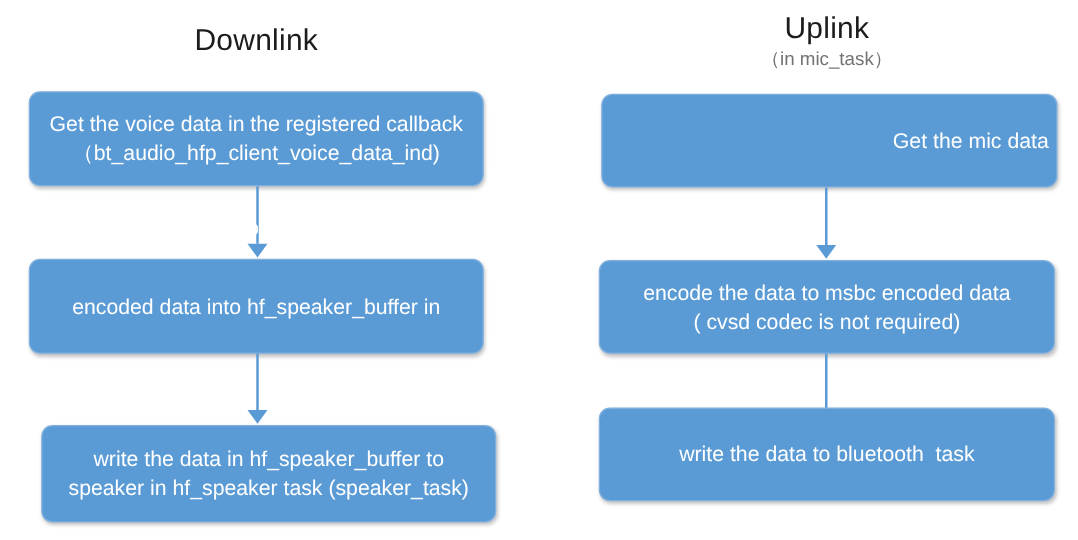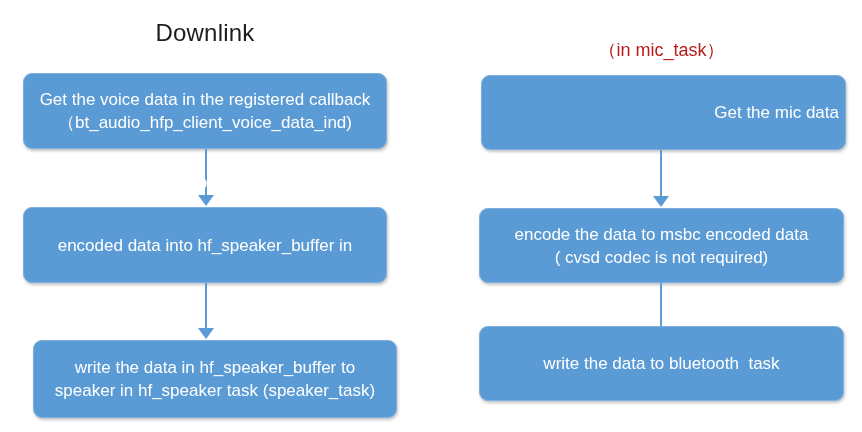--- a/index.html
+++ b/index.html
@@ -18,22 +18,22 @@
   .flow-title {
     position: absolute;
     text-align: center;
     font-size: 24px;
     color: #1c1c1c;
     letter-spacing: 0.2px;
   }
   .flow-subtitle {
     position: absolute;
     text-align: center;
-    font-size: 18px;
-    color: #b91c1c;
+    font-size: 15px;
+    color: #737373;
   }
   .flow-box {
     position: absolute;
     box-sizing: border-box;
     background: #5b9bd5;
     border: 1px solid #7fafdf;
     border-radius: 9px;
     box-shadow: 1px 2px 3px rgba(125,125,125,0.45);
     color: #ffffff;
     display: flex;
@@ -101,20 +101,21 @@
     <span class="line">hf_demo task(bt_audio_hf_demo_main)</span>
   </div>
 
   <div class="flow-arrow dl-arrow2"></div>
 
   <div class="flow-box dl-box3">
     <span class="line">write the data in hf_speaker_buffer to</span>
     <span class="line">speaker in hf_speaker task (speaker_task)</span>
   </div>
 
+  <div class="flow-title ul-title">Uplink</div>
 
   <div class="flow-subtitle ul-subtitle">（in mic_task）</div>
 
   <div class="flow-box ul-box1">
     <span class="line">Get the mic data</span>
   </div>
 
   <div class="flow-arrow ul-arrow1"></div>
 
   <div class="flow-box ul-box2">

